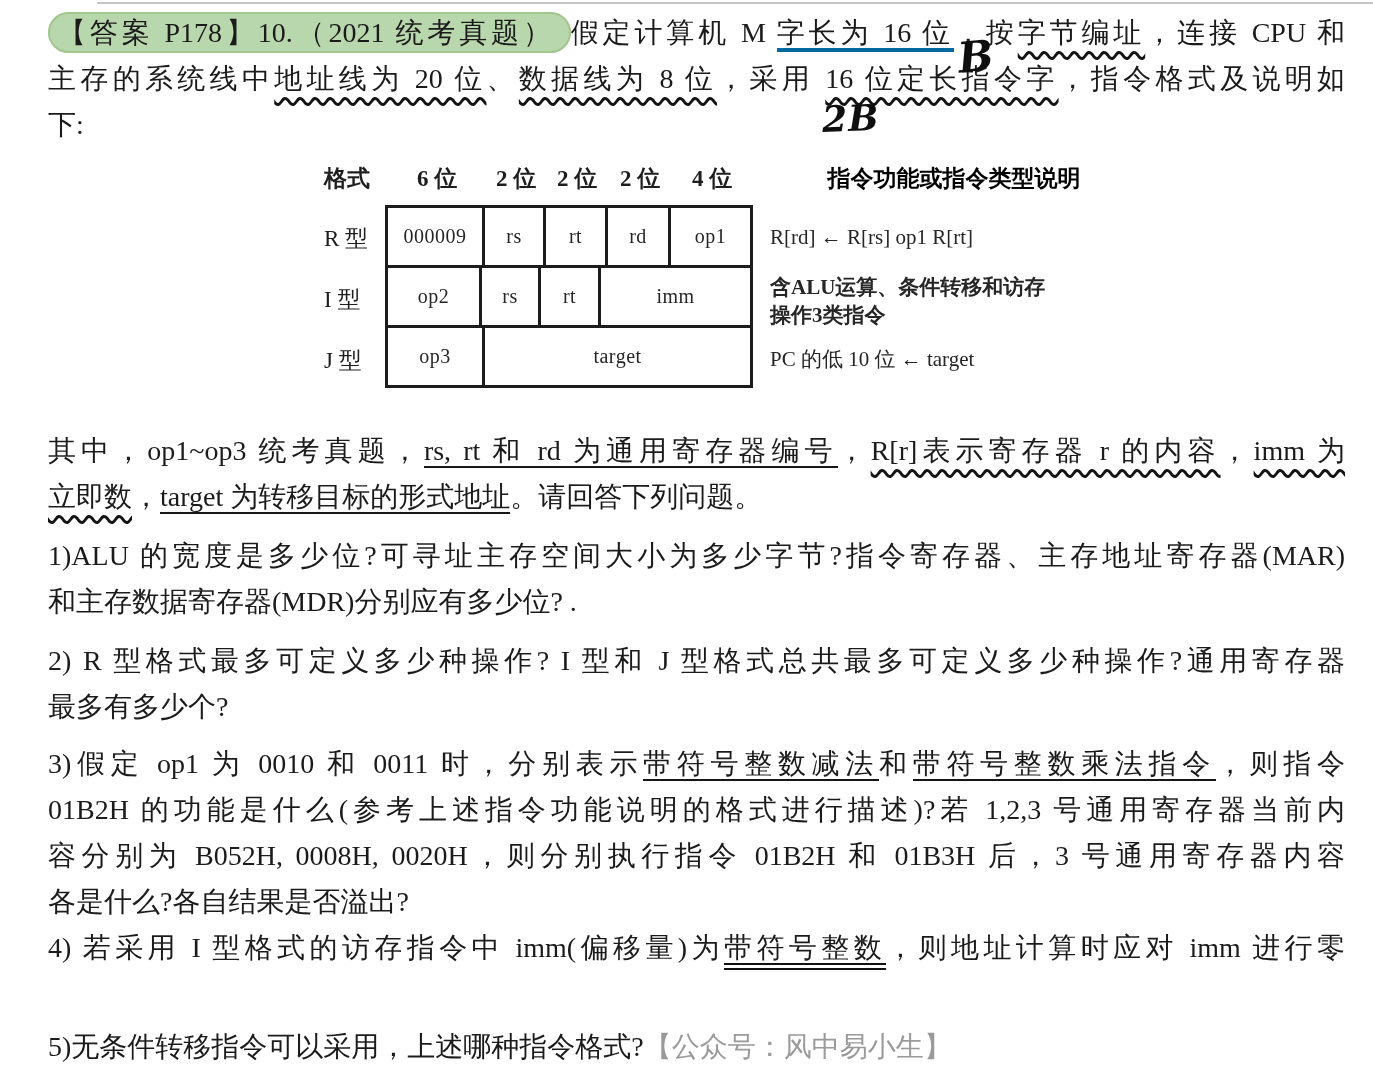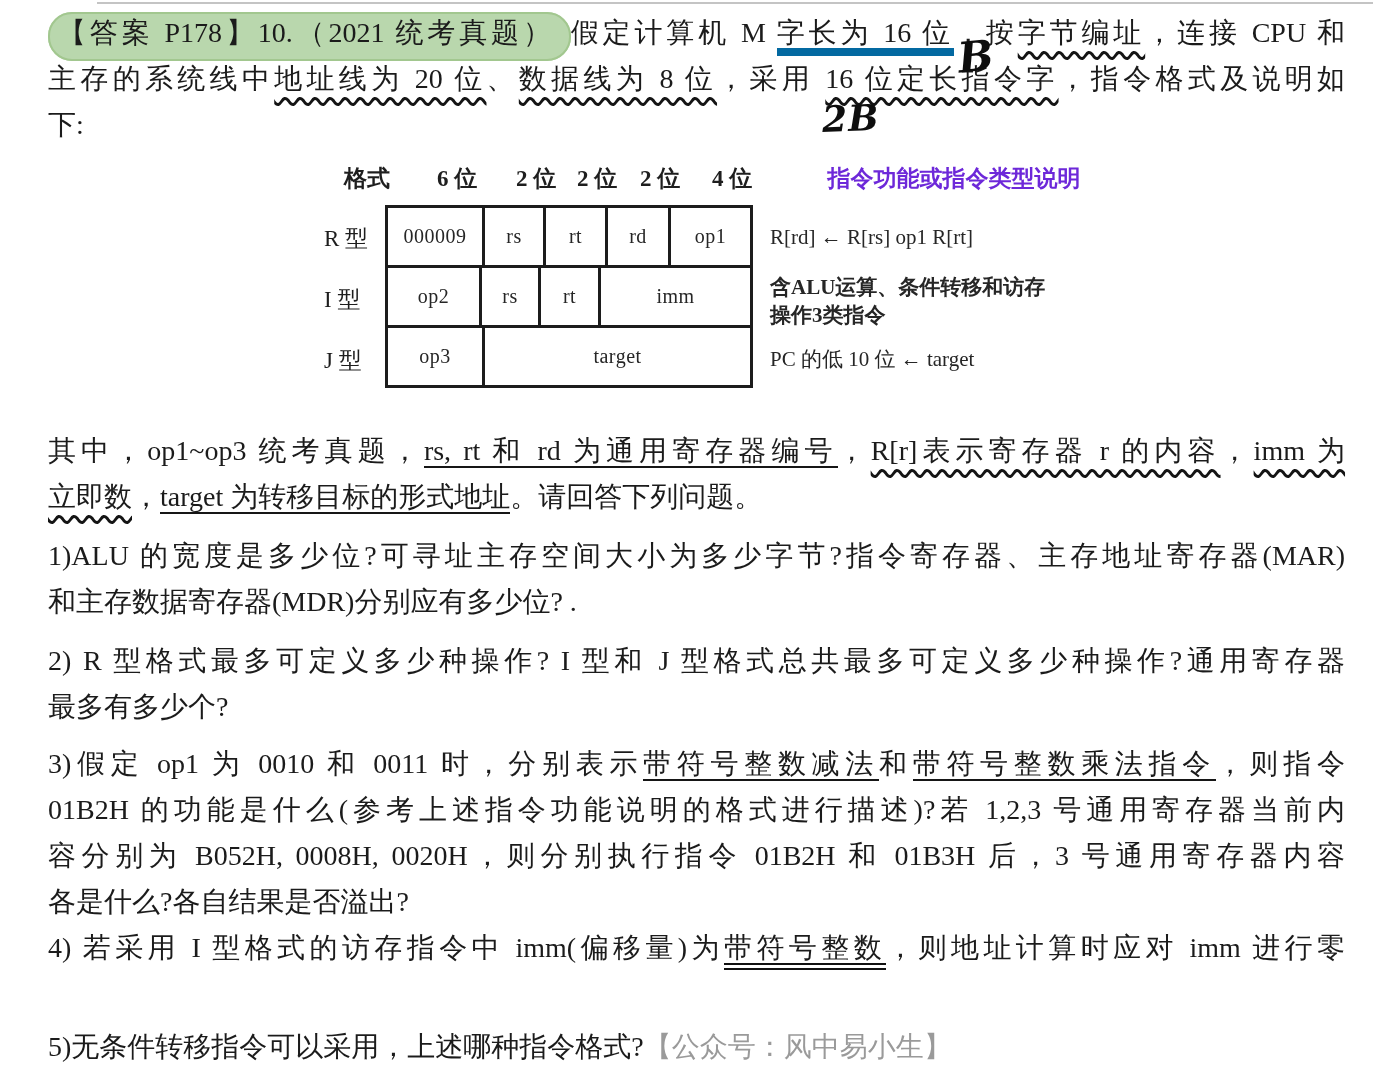--- a/index.html
+++ b/index.html
@@ -18,40 +18,40 @@
     height:46px;line-height:46px;font-size:28px;
     text-align:justify;text-align-last:justify;
     white-space:normal;
   }
   .tline.last{text-align:justify;text-align-last:left;}
   .seg{color:var(--ink,#1b1b1b);}
   .hl{
     background:var(--hl-bg,#b9d7ad);
     border:2px solid var(--hl-border,#a2c78f);
     border-radius:24px;
-    padding:3px 14px 11px 8px;
+    padding:3px 14px 3px 8px;
     margin-top:39px;
   }
-  .u-hand{border-bottom:8px solid #0369a1;}
+  .u-hand{border-bottom:4px solid #0369a1;}
   .u-print{border-bottom:2.5px solid #161616;margin-top:48px;}
   .u-double{border-bottom:7px double #111;}
   .wavy{
     text-decoration:underline;
     text-decoration-style:wavy;
     text-decoration-color:#141414;
     text-decoration-thickness:2.5px;
     text-underline-offset:9px;
   }
   .gray{color:var(--muted,#9a9a9a);font-family:Liberation Mono, monospace;}
 
   
   .figure{position:absolute;left:48px;top:155px;width:1297px;height:260px;}
-  .fig-h{position:absolute;top:8px;font-size:23px;font-weight:600;color:#1e1e1e;white-space:nowrap;margin-left:20px;}
+  .fig-h{position:absolute;top:8px;font-size:23px;font-weight:600;color:#1e1e1e;white-space:nowrap;}
   .fig-h.ctr{transform:translateX(-50%);}
-  .desc-h{position:absolute;left:722px;top:8px;width:368px;text-align:center;font-size:23px;font-weight:700;color:#6d28d9;white-space:nowrap;font-family:Liberation Serif, serif;}
+  .desc-h{position:absolute;left:722px;top:8px;width:368px;text-align:center;font-size:23px;font-weight:700;color:#000000;white-space:nowrap;font-family:Liberation Serif, serif;}
   .rlabel{position:absolute;left:276px;font-size:23px;color:#1e1e1e;white-space:nowrap;}
   .grid{
     position:absolute;left:337px;top:50px;width:368px;
     border-top:3px solid var(--grid,#1c1c1c);
     border-left:3px solid var(--grid,#1c1c1c);
     box-sizing:border-box;
   }
   .grow{display:flex;}
   .cell{
     height:60px;box-sizing:border-box;

